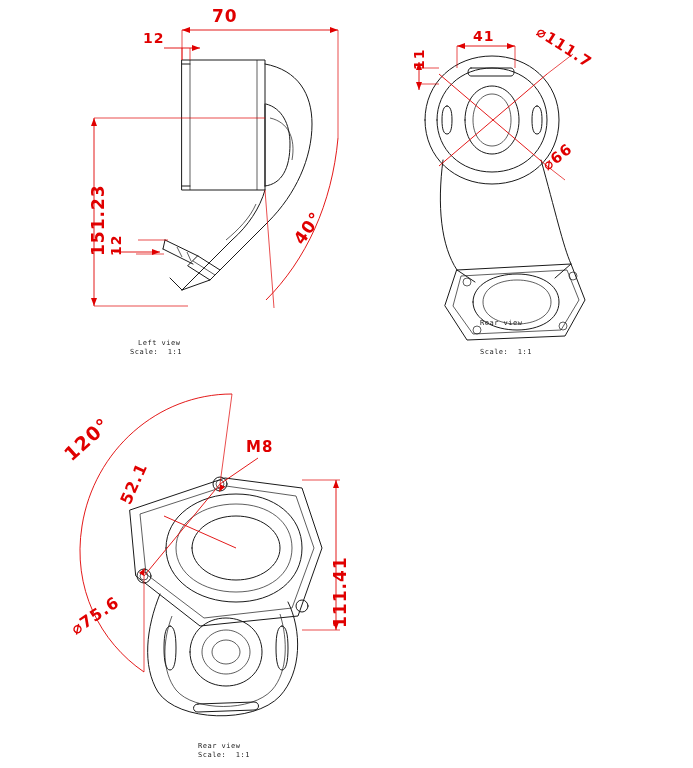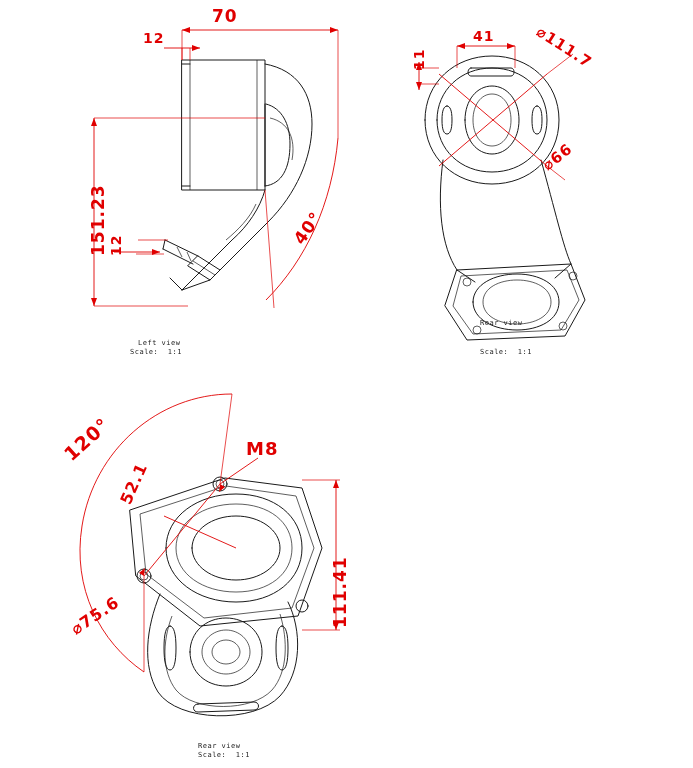--- a/index.html
+++ b/index.html
@@ -243,21 +243,21 @@
       <path class="red" d="M124 136 L196 168"></path>
 
       <path class="red" d="M180 104 L218 78"></path>
 
       <path class="red" d="M296 100 L296 250"></path>
       <path class="redfill" d="M296 100 l-3 8 h6 z"></path>
       <path class="redfill" d="M296 250 l-3 -8 h6 z"></path>
       <path class="red-thin" d="M262 100 L300 100 M262 250 L300 250"></path>
     </svg>
     <div class="dim" style="left:20px; top:48px; font-size:19px; transform:rotate(-42deg);">120°</div>
-    <div class="dim" style="left:206px; top:58px; font-size:18px;">M8</div>
+    <div class="dim" style="left:206px; top:58px; font-size:15px;">M8</div>
     <div class="dim" style="left:72px; top:94px; font-size:16px; transform:rotate(-66deg);">52.1</div>
     <div class="dim vert" style="left:290px; top:248px; font-size:17px; transform:rotate(-90deg);">111.41</div>
     <div class="dim" style="left:28px; top:226px; font-size:16px; transform:rotate(-34deg);">⌀75.6</div>
   </div>
   <div class="caption" style="left:198px; top:742px;">Rear view</div>
   <div class="caption" style="left:198px; top:751px;">Scale:  1:1</div>
 
 </div>
 
 </body></html>

